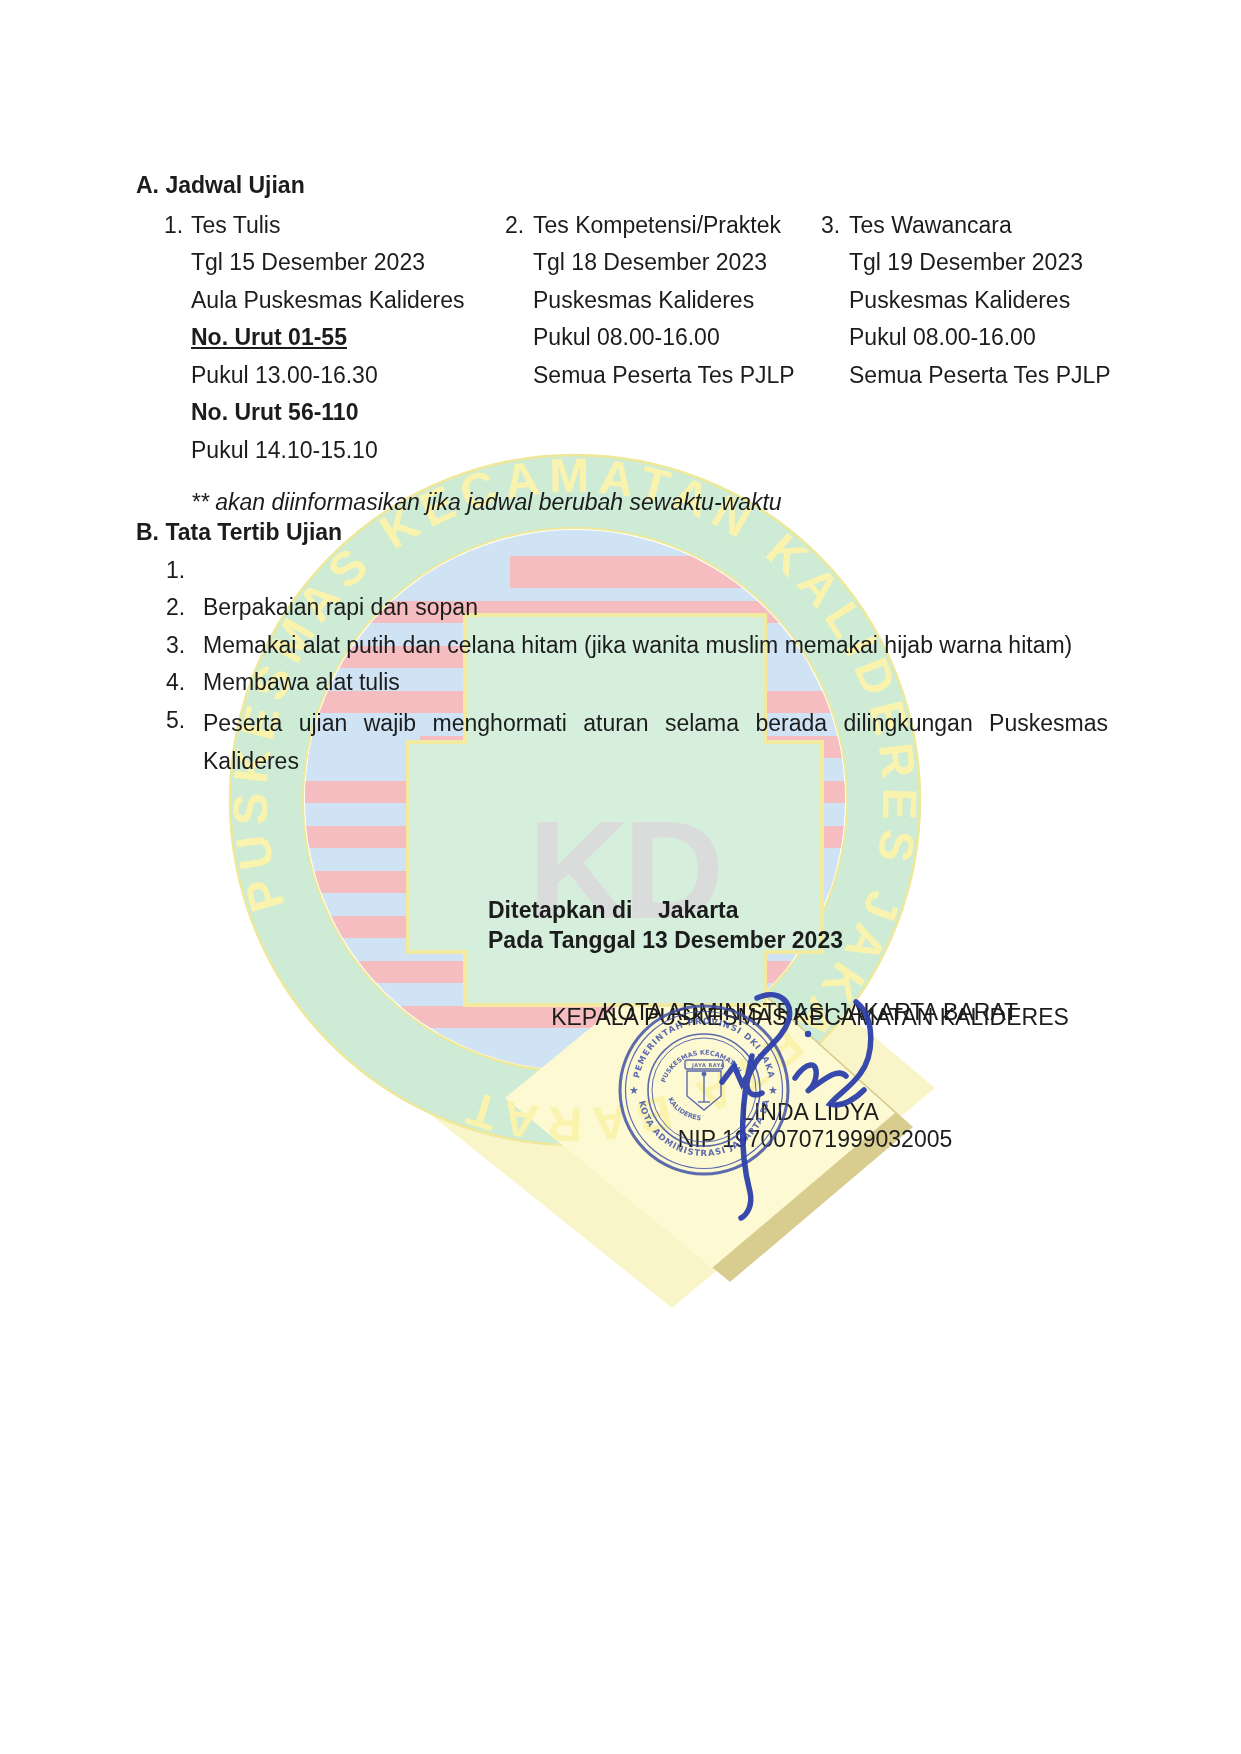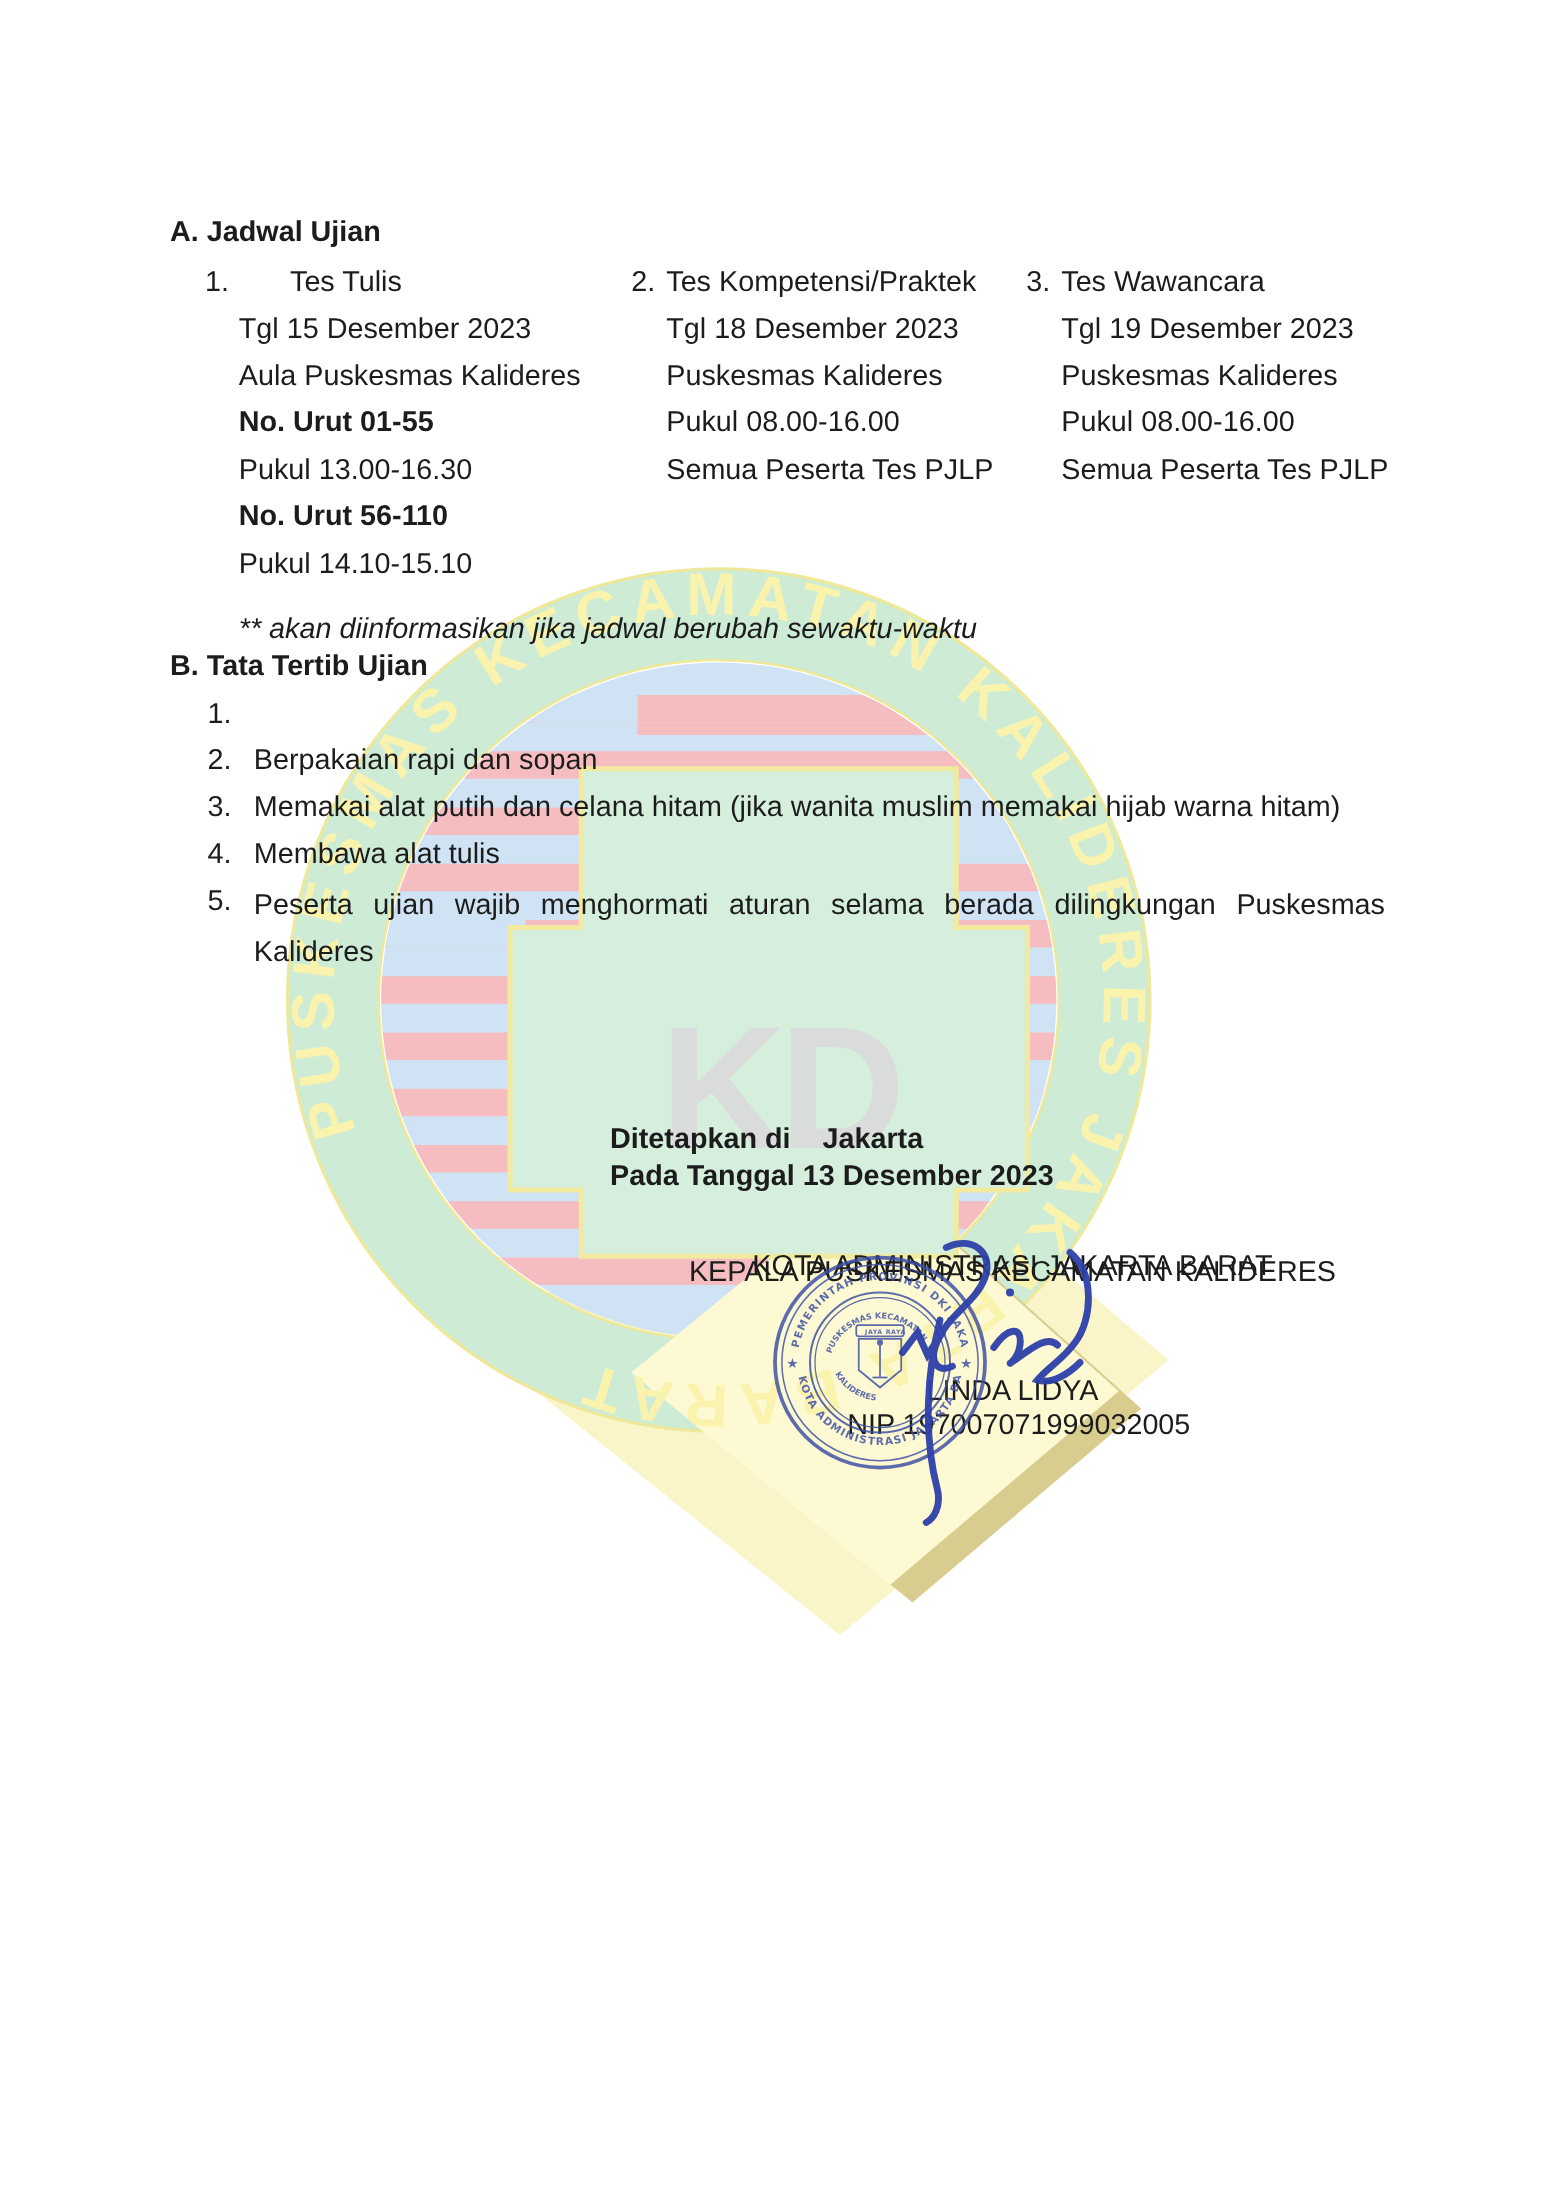--- a/index.html
+++ b/index.html
@@ -110,24 +110,24 @@
     <text class="ringtext">
       <textPath href="#ringPath" startOffset="0">PUSKESMAS KECAMATAN KALIDERES   JAKARTA BARAT</textPath>
     </text>
   </svg>
 
   <div class="layer content">
 
     <div class="line b" style="left:136px;top:170px;">A. Jadwal Ujian</div>
 
     <div class="line" style="left:164px;top:210px;">1.</div>
-    <div class="line" style="left:191px;top:210px;margin-left:41px;">Tes Tulis</div>
+    <div class="line" style="left:191px;top:210px;">Tes Tulis</div>
     <div class="line" style="left:191px;top:247px;">Tgl 15 Desember 2023</div>
     <div class="line" style="left:191px;top:285px;">Aula Puskesmas Kalideres</div>
-    <div class="line b" style="left:191px;top:322px;">No. Urut 01-55</div>
+    <div class="line b" style="left:191px;top:322px;text-decoration:underline;">No. Urut 01-55</div>
     <div class="line" style="left:191px;top:360px;">Pukul 13.00-16.30</div>
     <div class="line b" style="left:191px;top:397px;">No. Urut 56-110</div>
     <div class="line" style="left:191px;top:435px;">Pukul 14.10-15.10</div>
 
     <div class="line" style="left:505px;top:210px;">2.</div>
     <div class="line" style="left:533px;top:210px;">Tes Kompetensi/Praktek</div>
     <div class="line" style="left:533px;top:247px;">Tgl 18 Desember 2023</div>
     <div class="line" style="left:533px;top:285px;">Puskesmas Kalideres</div>
     <div class="line" style="left:533px;top:322px;">Pukul 08.00-16.00</div>
     <div class="line" style="left:533px;top:360px;">Semua Peserta Tes PJLP</div>

